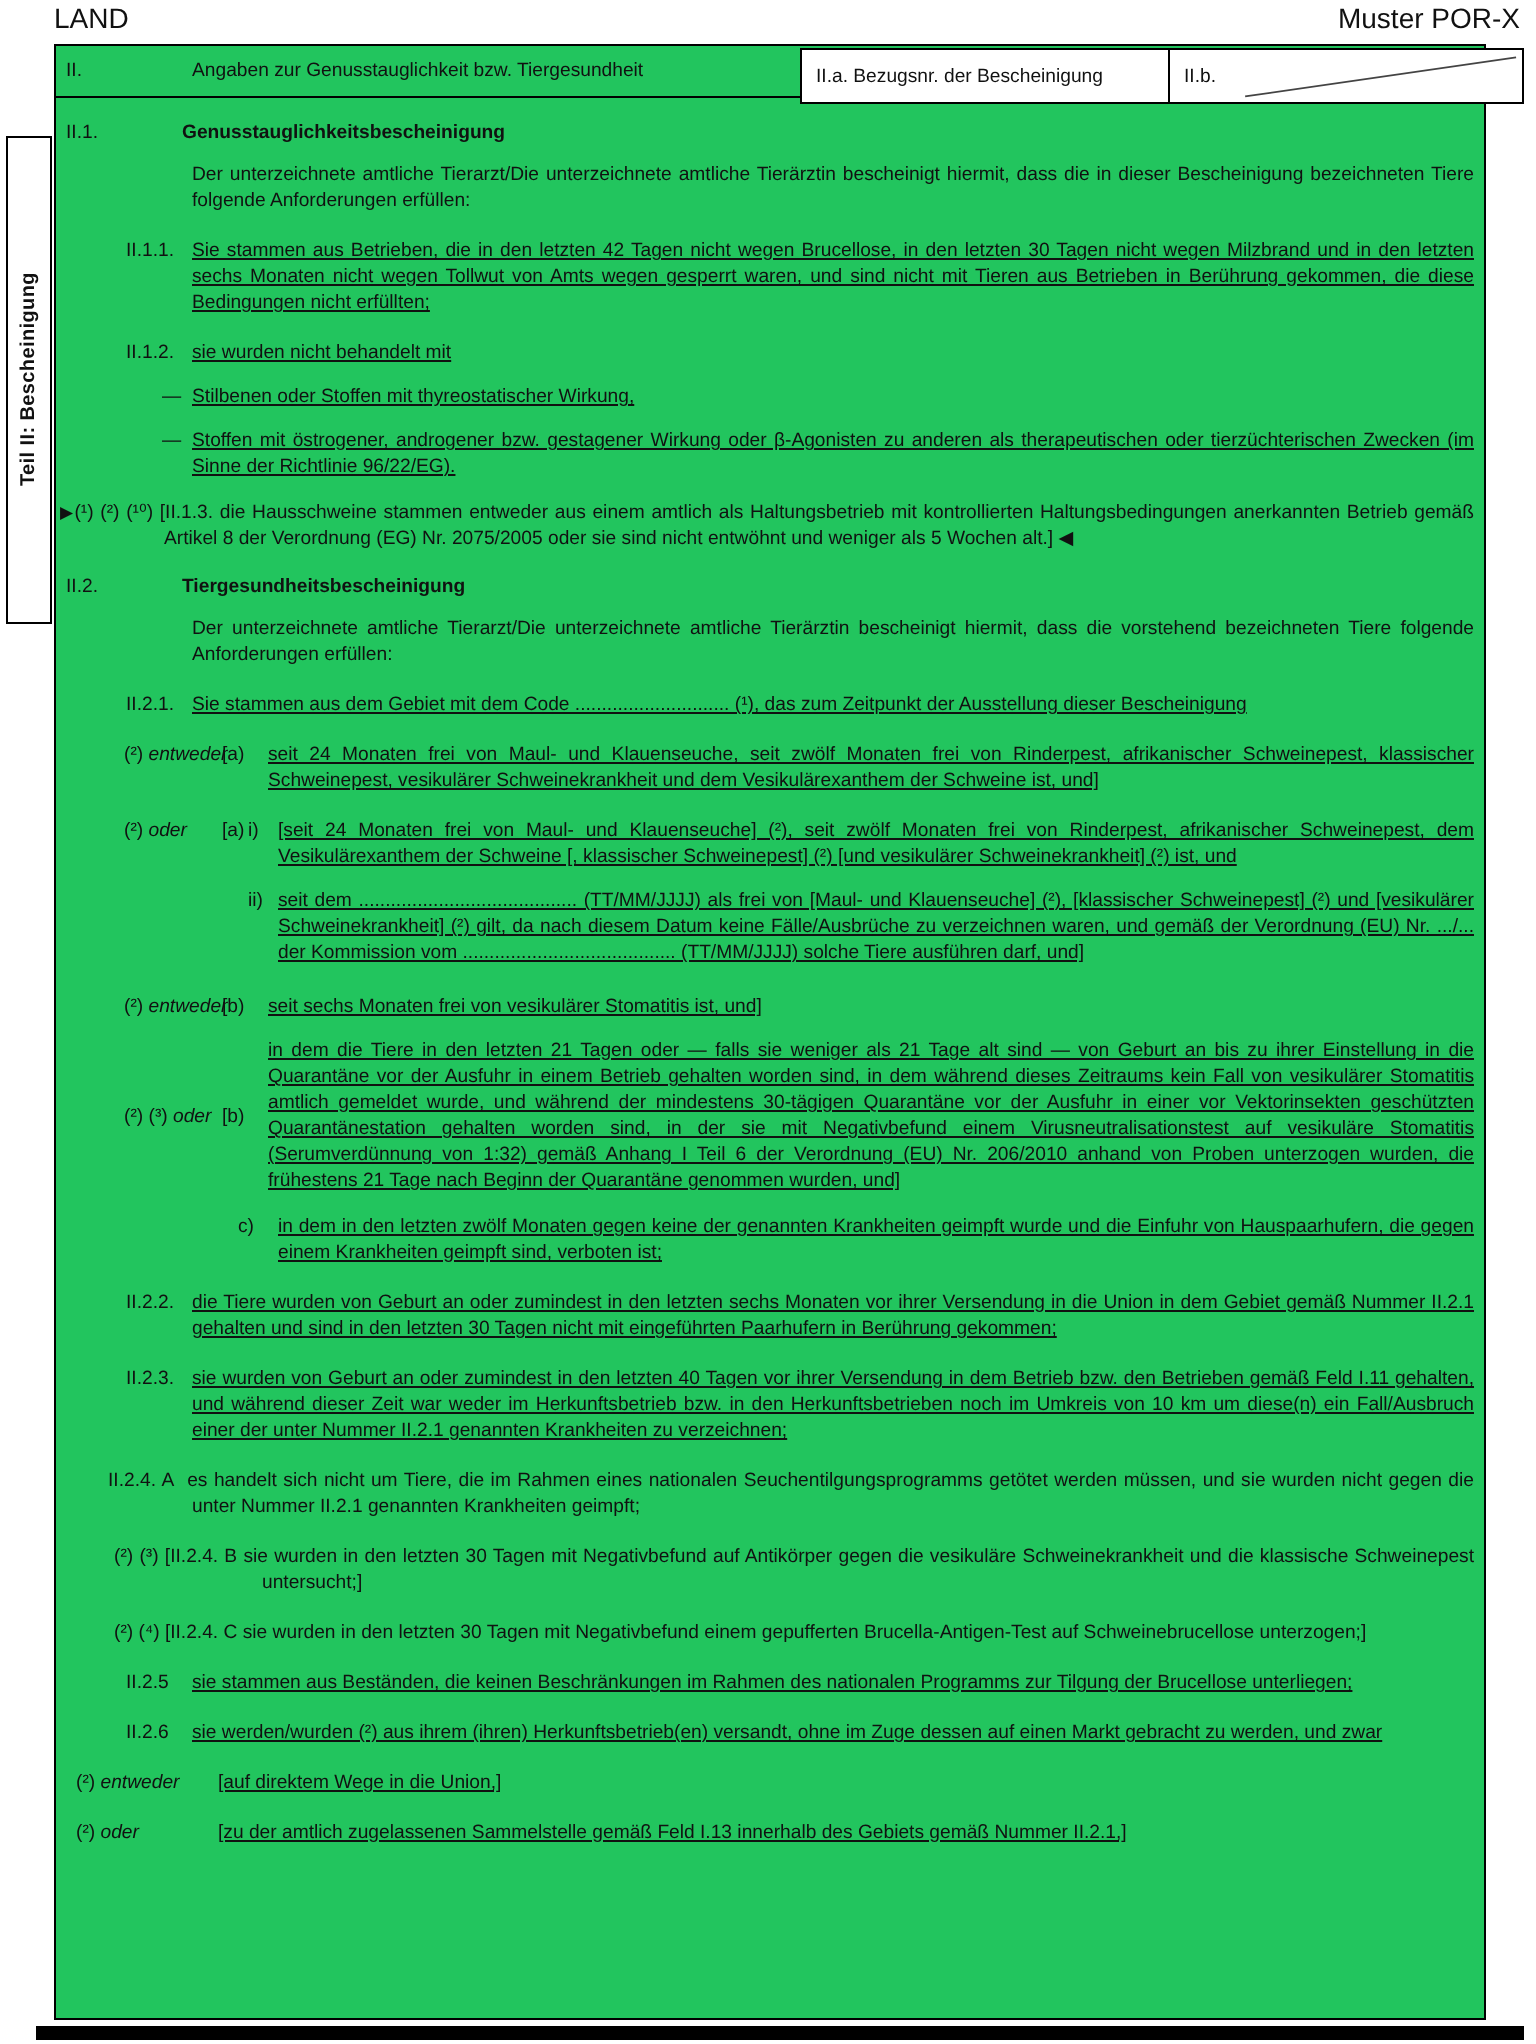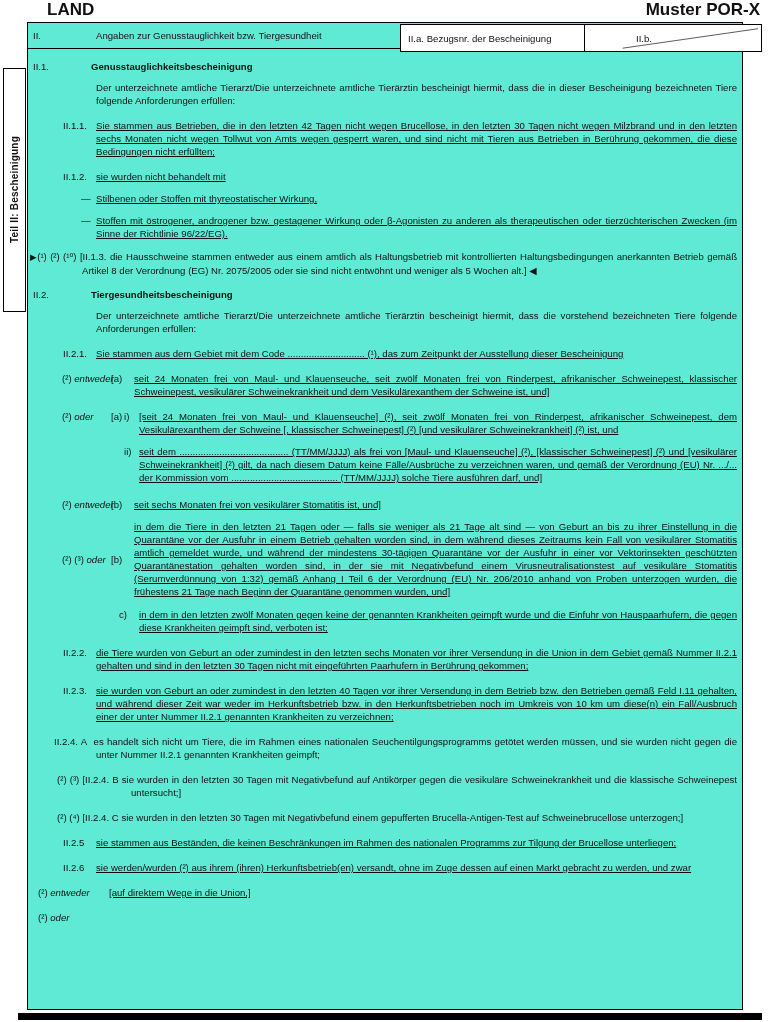--- a/index.html
+++ b/index.html
@@ -3,38 +3,38 @@
 <meta charset="utf-8">
 <style>
   html,body{margin:0;padding:0;}
   body{
     width:768px;height:1022px;position:relative;background:#ffffff;
     font-family:"Liberation Sans","DejaVu Sans",sans-serif;
     color:#111;font-size:9.6px;line-height:13px;
     -webkit-font-smoothing:antialiased;
   }
   .topbar{position:absolute;top:3px;left:27px;right:8px;display:flex;justify-content:space-between;}
-  .toplabel{font-weight:bold;font-size:17px;margin-left:20px;}
+  .toplabel{font-weight:normal;font-size:14px;}
   
   .tbl{
     position:absolute;left:27px;top:22px;width:716px;height:988px;
-    border:1.5px solid #000;box-sizing:border-box;overflow:hidden;background:#5eead4;
+    border:1.5px solid #000;box-sizing:border-box;overflow:hidden;background:#22c55e;
   }
   .hdr-row{display:flex;height:26px;align-items:center;border-bottom:1px solid #000;width:373px;box-sizing:border-box;}
   .hdr-num{width:63px;padding-left:5px;flex:none;}
   
   .cell-iia{
     position:absolute;left:400px;top:24px;width:185px;height:28px;box-sizing:border-box;
     border:1.5px solid #000;background:#fff;display:flex;align-items:center;padding-left:7px;z-index:5;
   }
   .cell-iib{
     position:absolute;left:584px;top:24px;width:178px;height:28px;box-sizing:border-box;
     border:1.5px solid #000;background:#fff;z-index:5;
   }
-  .cell-iib .lbl{position:absolute;left:7px;top:7px;margin-left:44px;}
+  .cell-iib .lbl{position:absolute;left:7px;top:7px;}
   .cell-iib svg{position:absolute;left:0;top:0;width:100%;height:100%;}
   
   .sidebar{
     position:absolute;left:3px;top:68px;width:23px;height:244px;box-sizing:border-box;
     border:1.5px solid #000;background:#fff;display:flex;align-items:center;justify-content:center;
   }
   .sidebar span{
     writing-mode:vertical-rl;transform:rotate(180deg);
     font-weight:bold;font-size:10px;white-space:nowrap;letter-spacing:.2px;
   }
@@ -170,21 +170,21 @@
 
   <div class="row opt opt-b2">
     <span class="opt-pre"><span>(²) (³)</span> <span class="kw">oder</span></span>
     <span class="opt-mk">[b)</span>
     <span class="body">in dem die Tiere in den letzten 21 Tagen oder — falls sie weniger als 21 Tage alt sind — von Geburt an bis zu ihrer Einstellung in die Quarantäne vor der Ausfuhr in einem Betrieb gehalten worden sind, in dem während dieses Zeitraums kein Fall von vesikulärer Stomatitis amtlich gemeldet wurde, und während der mindestens 30-tägigen Quarantäne vor der Ausfuhr in einer vor Vektorinsekten geschützten Quarantänestation gehalten worden sind, in der sie mit Negativbefund einem Virusneutralisationstest auf vesikuläre Stomatitis (Serumverdünnung von 1:32) gemäß Anhang I Teil 6 der Verordnung (EU) Nr. 206/2010 anhand von Proben unterzogen wurden, die frühestens 21 Tage nach Beginn der Quarantäne genommen wurden, und]</span>
   </div>
 
   <div class="row opt opt-c">
     <span class="sp57"></span>
     <span class="opt-mk-c">c)</span>
-    <span class="body">in dem in den letzten zwölf Monaten gegen keine der genannten Krankheiten geimpft wurde und die Einfuhr von Hauspaarhufern, die gegen diese Krankheiten geimpft sind, verboten ist;</span>
+    <span class="body">in dem in den letzten zwölf Monaten gegen keine der genannten Krankheiten geimpft wurde und die Einfuhr von Hauspaarhufern, die gegen einem Krankheiten geimpft sind, verboten ist;</span>
   </div>
 
   <div class="row row-sub">
     <span class="sub-num">II.2.2.</span>
     <span class="body">die Tiere wurden von Geburt an oder zumindest in den letzten sechs Monaten vor ihrer Versendung in die Union in dem Gebiet gemäß Nummer II.2.1 gehalten und sind in den letzten 30 Tagen nicht mit eingeführten Paarhufern in Berührung gekommen;</span>
   </div>
 
   <div class="row row-sub">
     <span class="sub-num">II.2.3.</span>
     <span class="body">sie wurden von Geburt an oder zumindest in den letzten 40 Tagen vor ihrer Versendung in dem Betrieb bzw. den Betrieben gemäß Feld I.11 gehalten, und während dieser Zeit war weder im Herkunftsbetrieb bzw. in den Herkunftsbetrieben noch im Umkreis von 10 km um diese(n) ein Fall/Ausbruch einer der unter Nummer II.2.1 genannten Krankheiten zu verzeichnen;</span>
@@ -206,17 +206,18 @@
     <span class="body">sie werden/wurden (²) aus ihrem (ihren) Herkunftsbetrieb(en) versandt, ohne im Zuge dessen auf einen Markt gebracht zu werden, und zwar</span>
   </div>
 
   <div class="row optb">
     <span class="optb-pre"><span>(²)</span> <span class="kw">entweder</span></span>
     <span class="body">[auf direktem Wege in die Union,]</span>
   </div>
 
   <div class="row optb">
     <span class="optb-pre"><span>(²)</span> <span class="kw">oder</span></span>
+    <span class="body">[zu der amtlich zugelassenen Sammelstelle gemäß Feld I.13 innerhalb des Gebiets gemäß Nummer II.2.1,]</span>
   </div>
 
 </div>
 
 <div class="bottombar"></div>
 
 </body></html>

